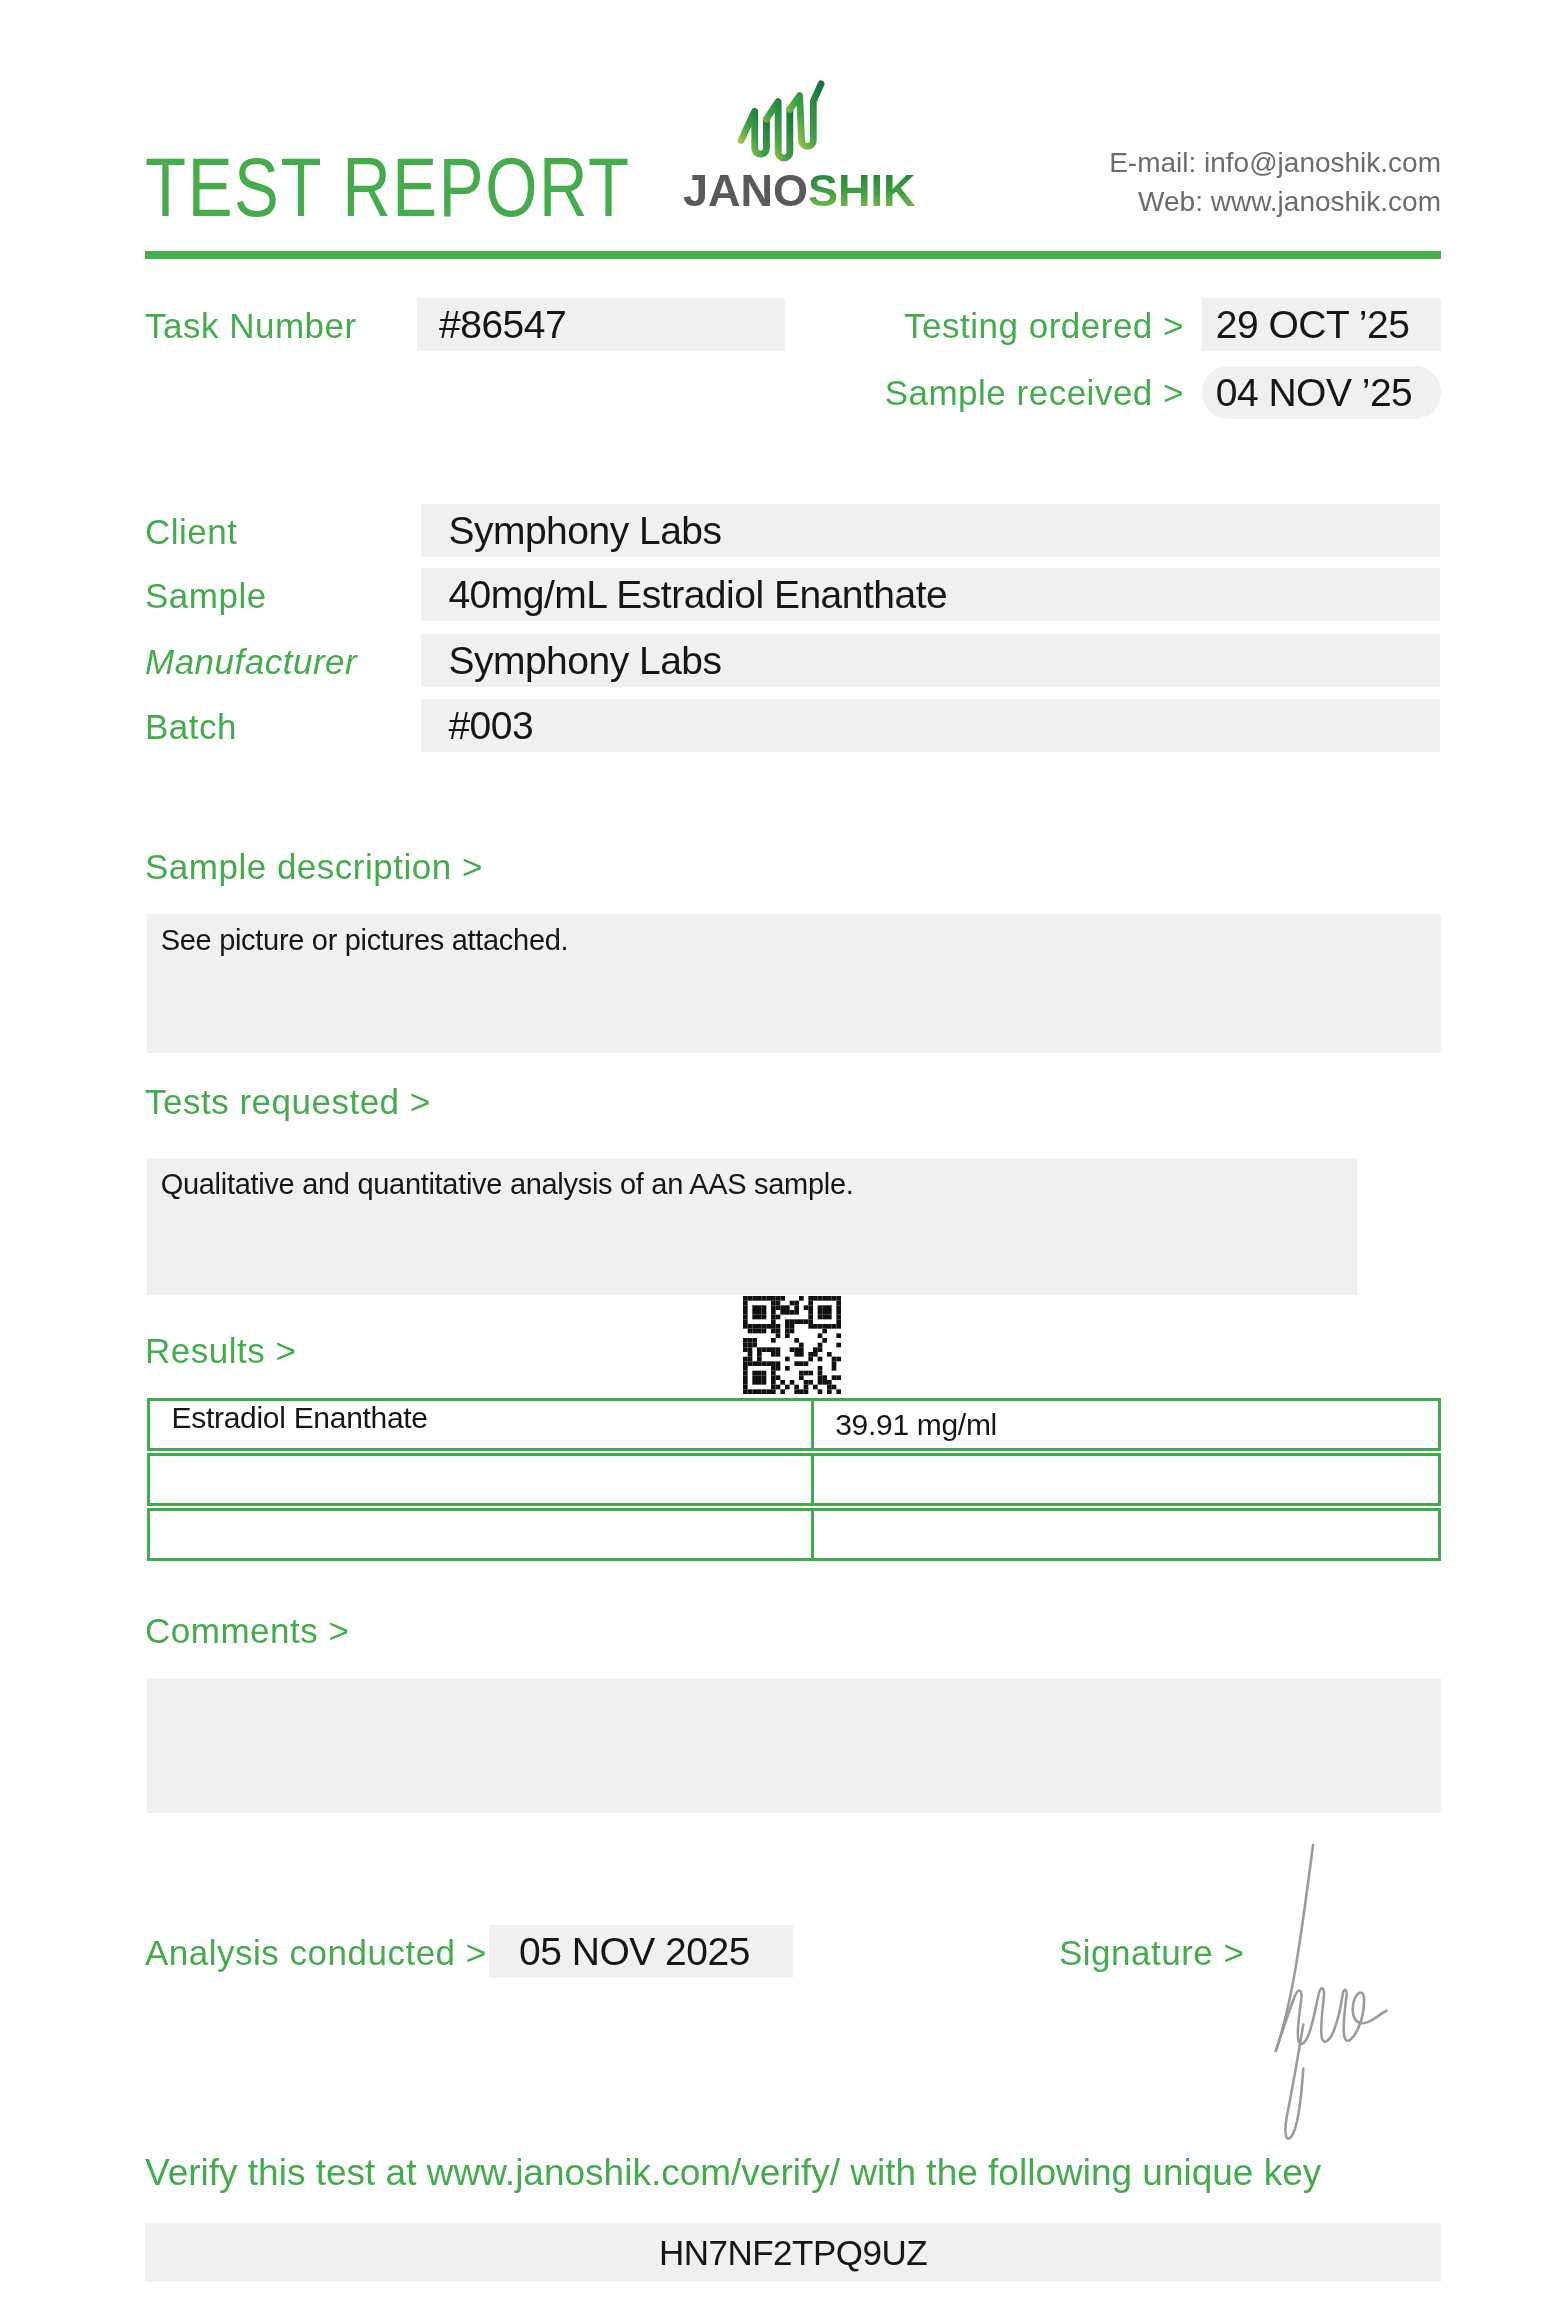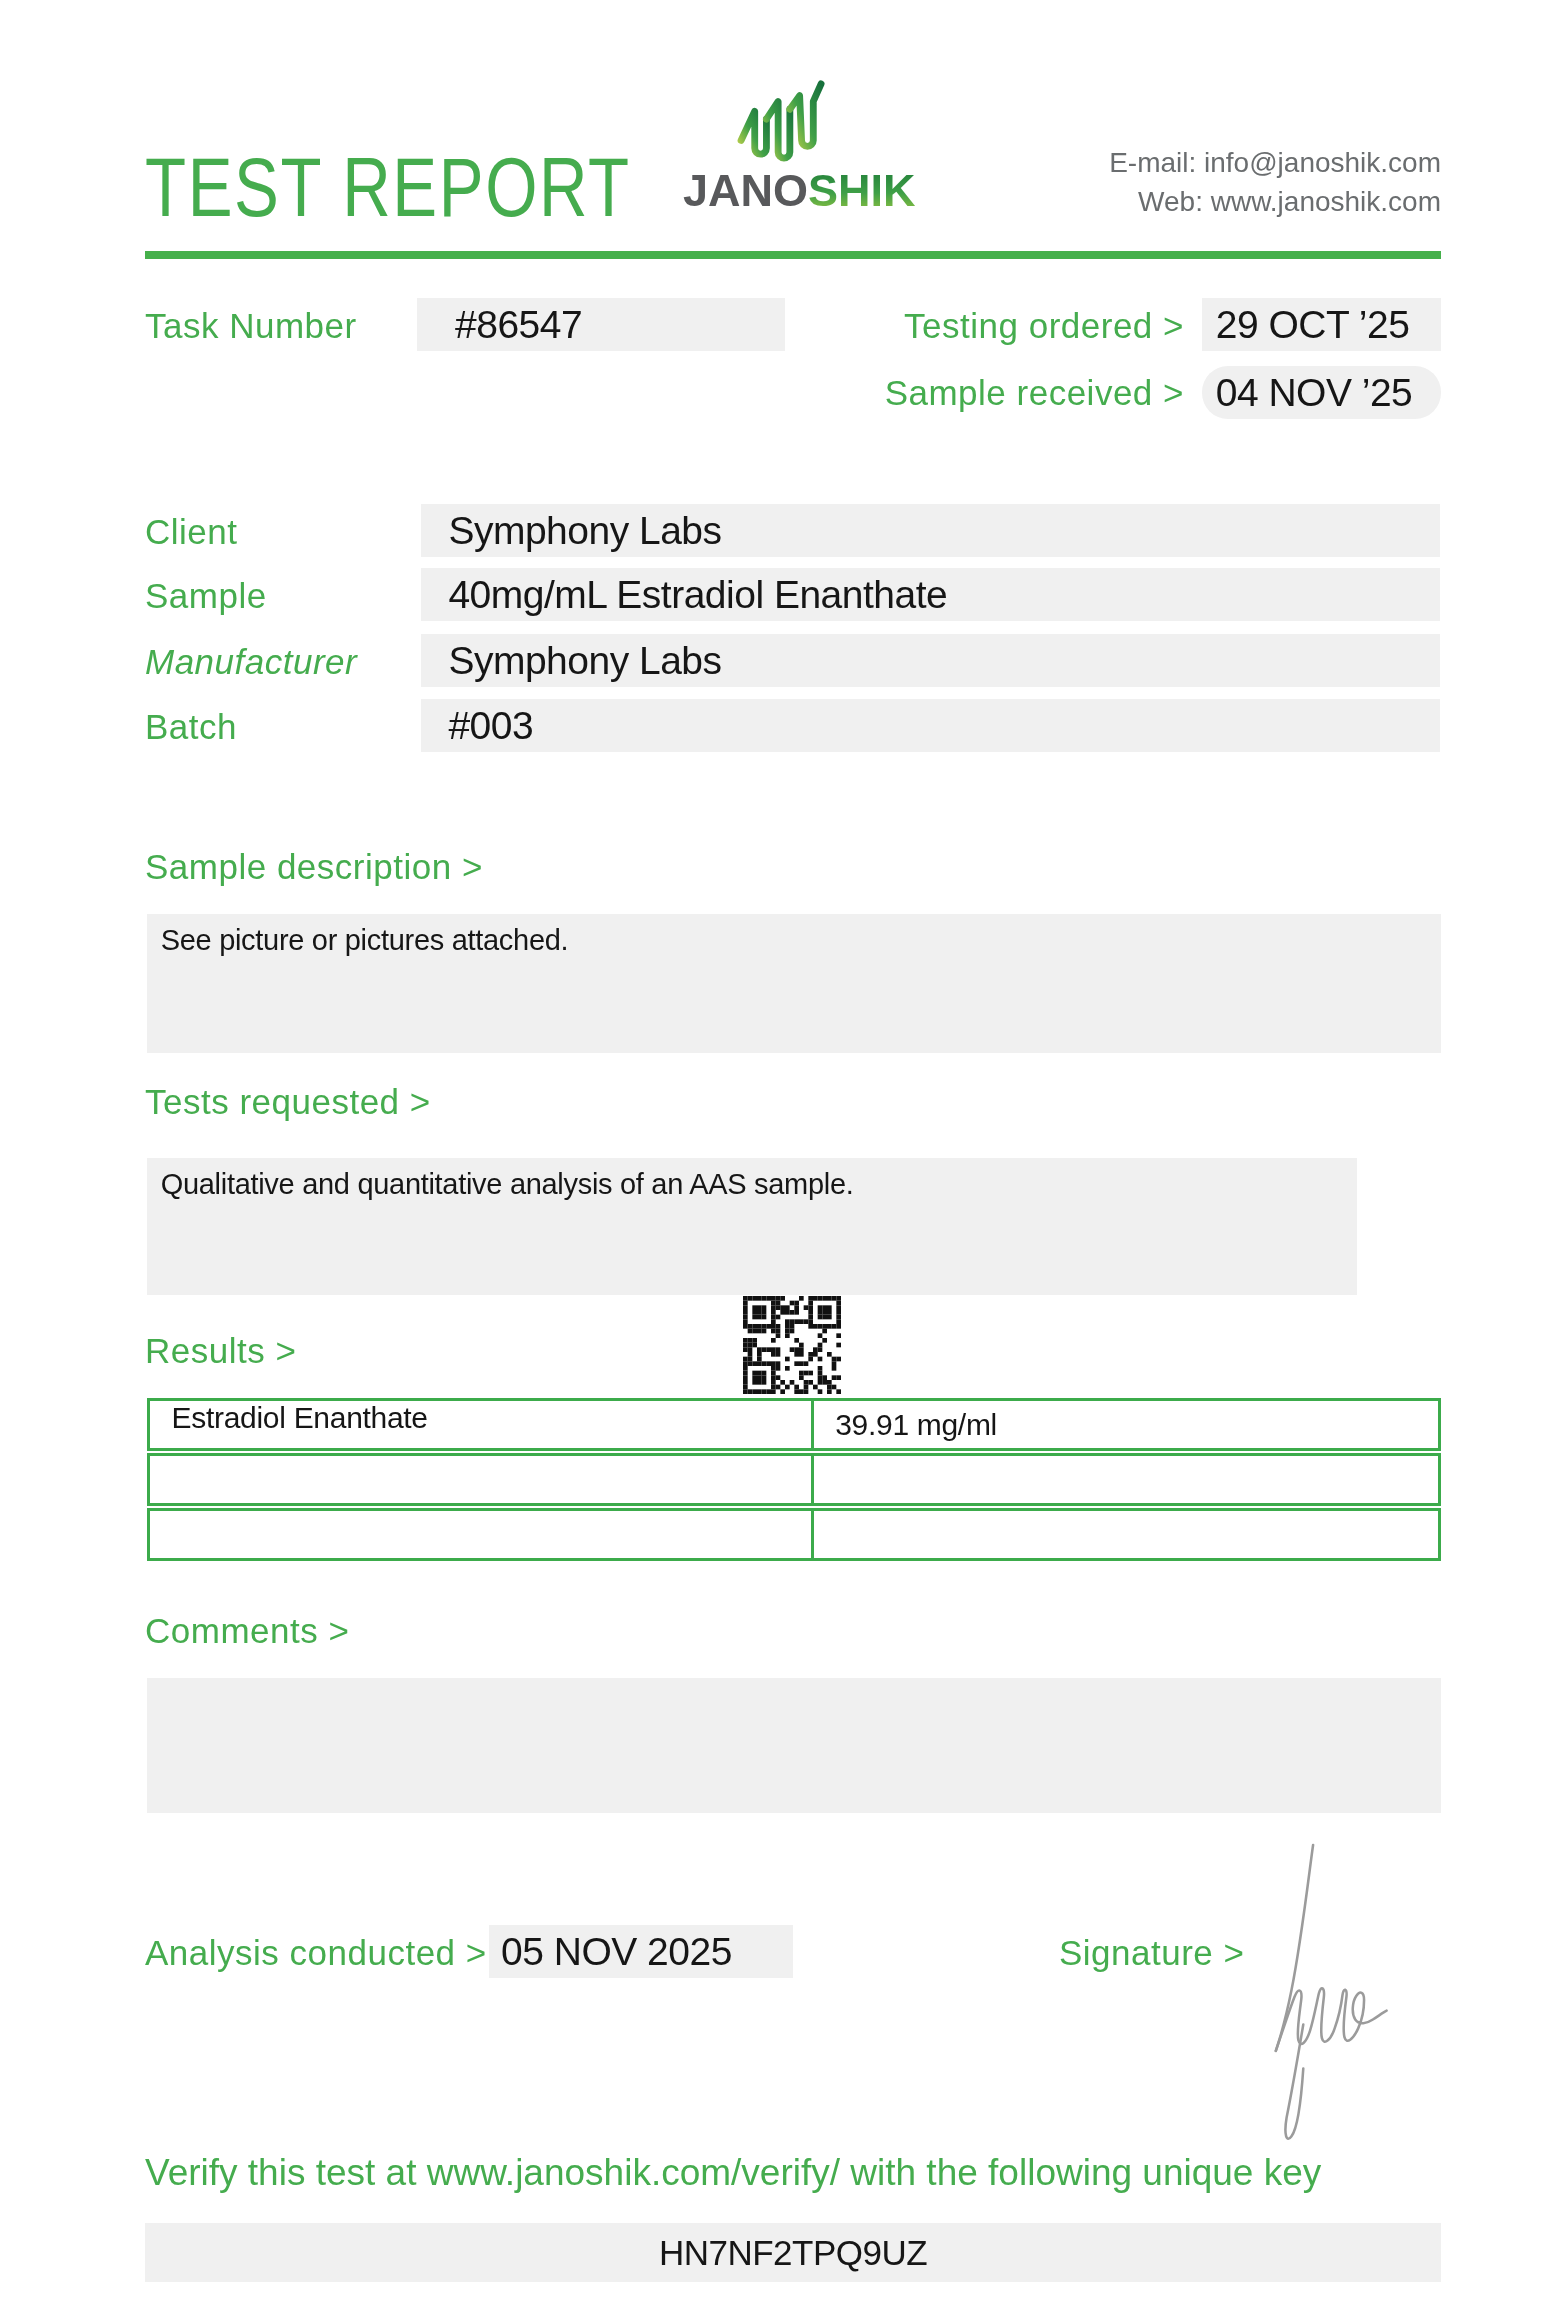--- a/index.html
+++ b/index.html
@@ -52,21 +52,21 @@
     <span class="logo-jano">JANO</span><span class="logo-shik">SHIK</span>
   </div>
 
   <div class="abs contact-line" style="left:882px;top:147px;width:559px;">E-mail: info@janoshik.com</div>
   <div class="abs contact-line" style="left:882px;top:186px;width:559px;">Web: www.janoshik.com</div>
 
   <div class="abs rule" style="left:145px;top:251px;width:1296px;height:7.8px;"></div>
 
   <div class="abs label" style="left:145px;top:306px;">Task Number</div>
   <div class="abs value-box" style="left:417px;top:298px;width:368px;height:53px;">
-    <span class="value-text" style="padding-left:38px;">#86547</span>
+    <span class="value-text" style="padding-left:22px;">#86547</span>
   </div>
 
   <div class="abs label right-label" style="left:872px;top:306px;width:312px;">Testing ordered &gt;</div>
   <div class="abs value-box" style="left:1202px;top:298px;width:239px;height:53px;">
     <span class="value-text" style="padding-left:13.7px;">29 OCT ’25</span>
   </div>
 
   <div class="abs label right-label" style="left:872px;top:373px;width:312px;">Sample received &gt;</div>
   <div class="abs value-box" style="left:1202px;top:366px;width:239px;height:53px;border-radius:26px;">
     <span class="value-text" style="padding-left:13.7px;">04 NOV ’25</span>
@@ -351,21 +351,21 @@
     </div>
   </div>
 
   <div class="abs label" style="left:145px;top:1611px;">Comments &gt;</div>
   <div class="abs desc-box" style="left:147px;top:1678px;width:1294px;height:135px;">
     <span class="body-text"></span>
   </div>
 
   <div class="abs label" style="left:145px;top:1933px;">Analysis conducted &gt;</div>
   <div class="abs value-box" style="left:489px;top:1925px;width:304px;height:53px;">
-    <span class="value-text" style="padding-left:12px;">05 NOV 2025</span>
+    <span class="value-text" style="padding-left:30px;">05 NOV 2025</span>
   </div>
 
   <div class="abs label" style="left:1059px;top:1933px;">Signature &gt;</div>
 
   <svg class="abs" style="left:1215px;top:1794px;" width="255" height="353" viewBox="0 0 260 360">
     <g fill="none" stroke="#9b9b9b" stroke-width="2.6" stroke-linecap="round">
       <path d="M100 52 C96 80 88 150 78 200 C72 230 66 250 62 262"></path>
       <path d="M62 262 C68 244 76 220 81 207 C85 197 89 199 88 209 C86 226 83 243 85 251 C87 259 93 254 97 241 C101 228 104 211 106 203 C108 195 112 197 111 207 C109 224 107 241 109 249 C111 257 118 251 122 239 C126 228 129 213 130 205 C131 197 135 198 134 207 C132 222 130 240 132 248 C134 256 141 250 146 239 C150 230 152 218 152 210 C152 202 148 200 144 206 C140 212 139 224 143 230 C147 236 155 234 161 230 C166 227 171 223 175 221"></path>
       <path d="M90 235 C85 265 78 305 73 330 C70 348 73 356 78 349 C84 341 88 310 90 280"></path>
     </g>

